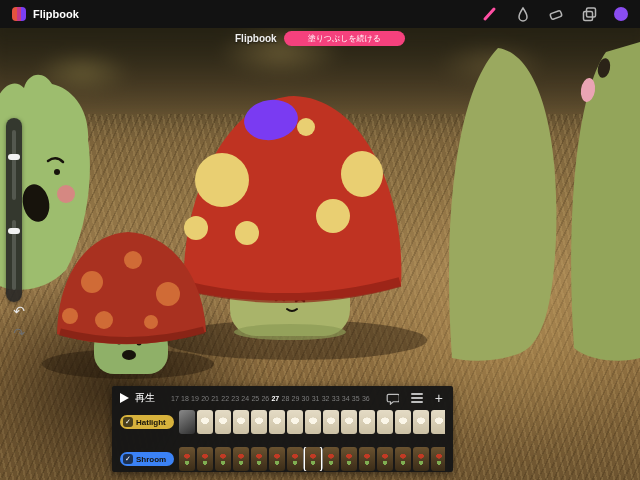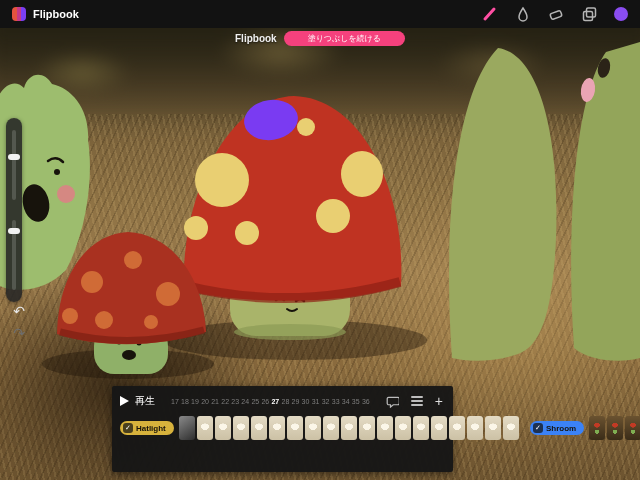--- a/index.html
+++ b/index.html
@@ -67,21 +67,21 @@
   .play-button{display:flex;align-items:center;gap:6px;flex:0 0 auto;}
   .play-icon{width:0;height:0;border-left:9px solid #fff;border-top:5px solid transparent;border-bottom:5px solid transparent;}
   .play-label{font-size:10px;color:#fff;}
   .frame-numbers{flex:1;display:flex;justify-content:space-between;align-items:center;padding:0 8px;}
   .frame-num{font-size:7px;color:#7d7d7d;}
   .frame-num.current{color:#fff;font-weight:bold;}
   .tl-icons{display:flex;align-items:center;gap:12px;flex:0 0 auto;padding-right:2px;}
   .tracks-icon{display:flex;flex-direction:column;gap:2px;}
   .tracks-icon i{display:block;width:12px;height:2px;border-radius:1px;background:#bdbdbd;}
   .plus-icon{font-size:14px;color:#dedede;line-height:1;}
-  .tl-tracks{margin-top:4px;display:flex;flex-direction:row;gap:11px;}
+  .tl-tracks{margin-top:4px;display:flex;flex-direction:column;gap:11px;}
   .track-row{display:flex;align-items:center;gap:5px;height:26px;}
   .track-badge{width:54px;box-sizing:border-box;display:flex;align-items:center;gap:3px;
                padding:2px 4px 2px 3px;border-radius:7px;flex:0 0 auto;}
   .track-check{width:10px;height:10px;border-radius:3px;background:rgba(18,18,18,.72);color:#fff;
                font-size:7px;display:flex;align-items:center;justify-content:center;flex:0 0 auto;}
   .track-name{font-size:8px;font-weight:bold;color:#17130a;white-space:nowrap;overflow:hidden;}
   .track-thumbs{display:flex;gap:2px;overflow:hidden;flex:1;}
   .thumb{flex:0 0 16px;height:24px;border-radius:3px;}
   .thumb.hat{background:radial-gradient(7px 6px at 50% 45%,#fbf6e8 55%,rgba(0,0,0,0) 56%),
                         linear-gradient(#e4dbc5,#ccc1a5);}

